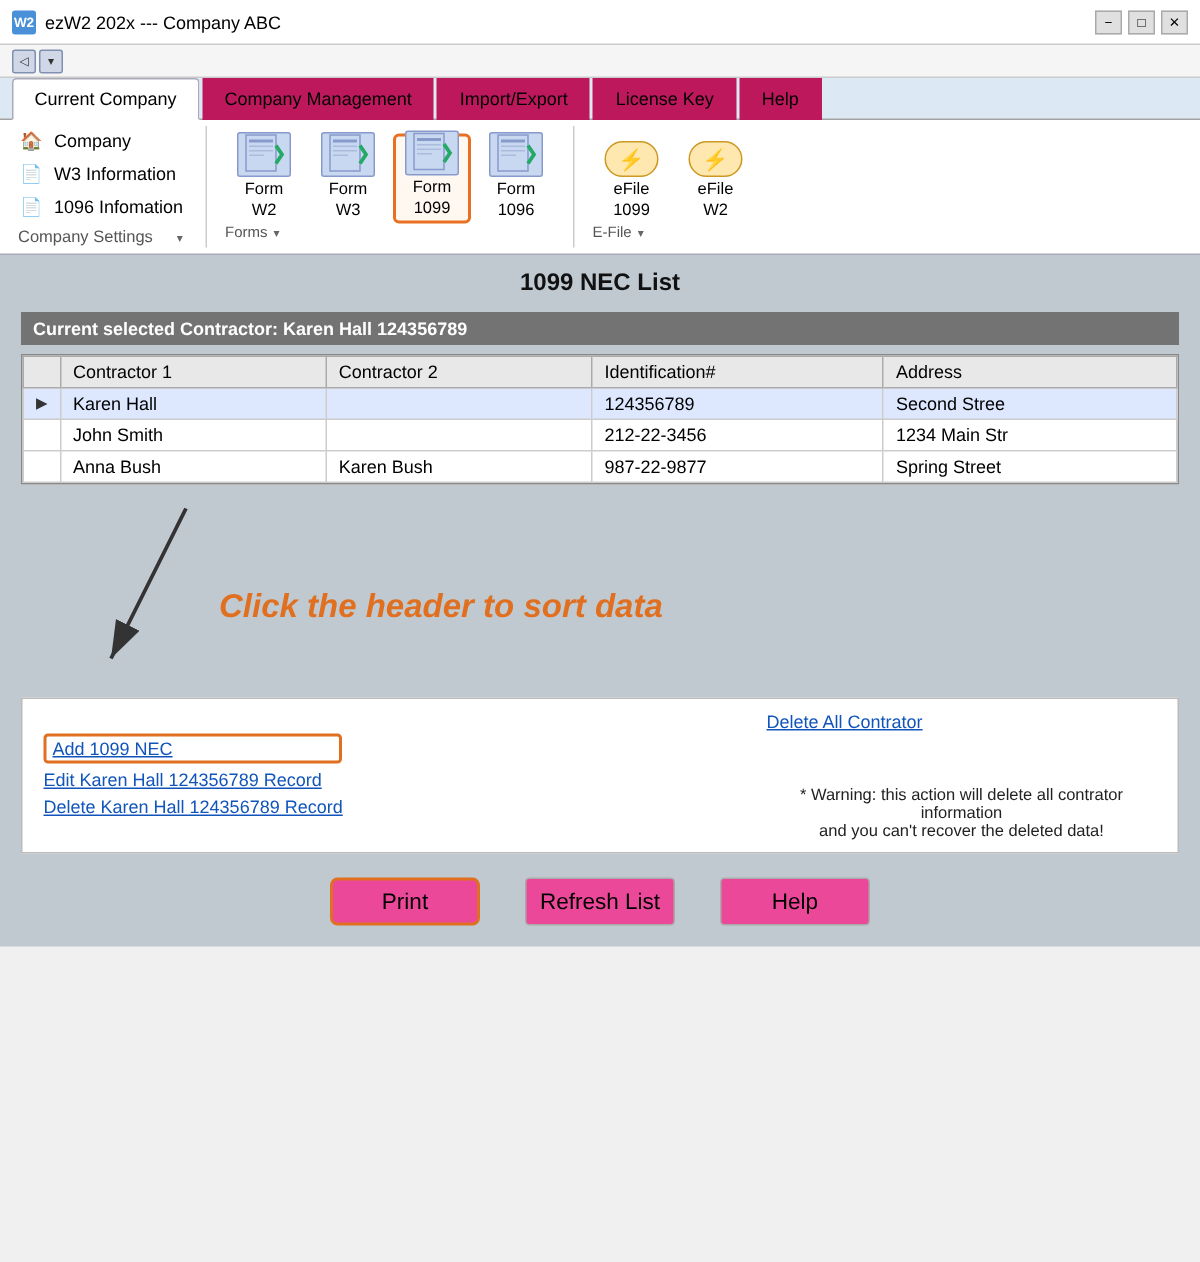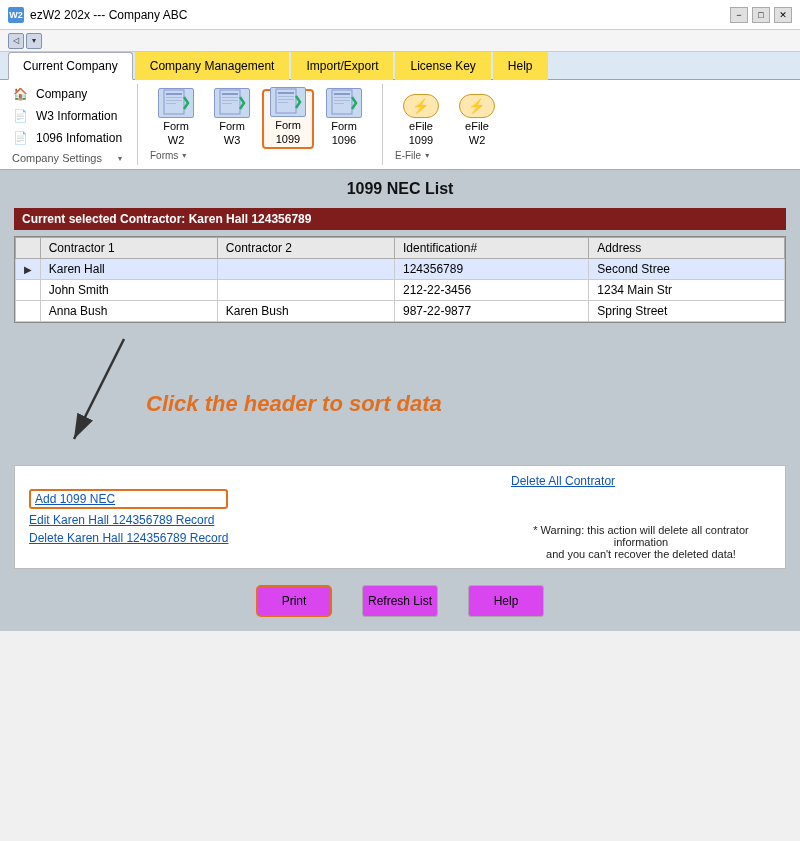--- a/index.html
+++ b/index.html
@@ -85,21 +85,21 @@
       background: #dde8f5;
       display: flex;
       padding: 0 8px;
       border-bottom: 1px solid #a3a3a3;
       gap: 2px;
     }
     .ribbon-tab {
       padding: 6px 14px;
       cursor: pointer;
       font-size: 12px;
-      background: #fde047;
+      background: #be185d;
       border: 1px solid transparent;
       border-bottom: none;
       margin-bottom: -1px;
     }
     .ribbon-tab.active {
       background: white;
       border: 1px solid #aab;
       border-bottom: 1px solid white;
       border-radius: 3px 3px 0 0;
     }
@@ -254,21 +254,21 @@
 
     .page-title {
       text-align: center;
       font-size: 16px;
       font-weight: bold;
       color: #111;
       margin-bottom: 4px;
     }
 
     .selected-contractor-bar {
-      background: #7f1d1d;
+      background: #737373;
       color: white;
       font-weight: bold;
       font-size: 12px;
       padding: 4px 8px;
     }
 
     .contractor-table-container {
       background: white;
       border: 1px solid #888;
     }
@@ -370,27 +370,27 @@
     }
 
     
     .bottom-buttons {
       display: flex;
       justify-content: center;
       gap: 30px;
       padding: 10px 0 4px 0;
     }
     .bottom-btn {
-      width: 76px;
+      width: 100px;
       height: 32px;
-      background: #d946ef;
+      background: #ec4899;
       border: 1px solid #aaa;
       border-radius: 3px;
       cursor: pointer;
-      font-size: 12px;
+      font-size: 15px;
       display: flex;
       align-items: center;
       justify-content: center;
     }
     .bottom-btn.print-btn {
       border: 2px solid #e07020;
       border-radius: 5px;
     }
 
     .expand-icon {

